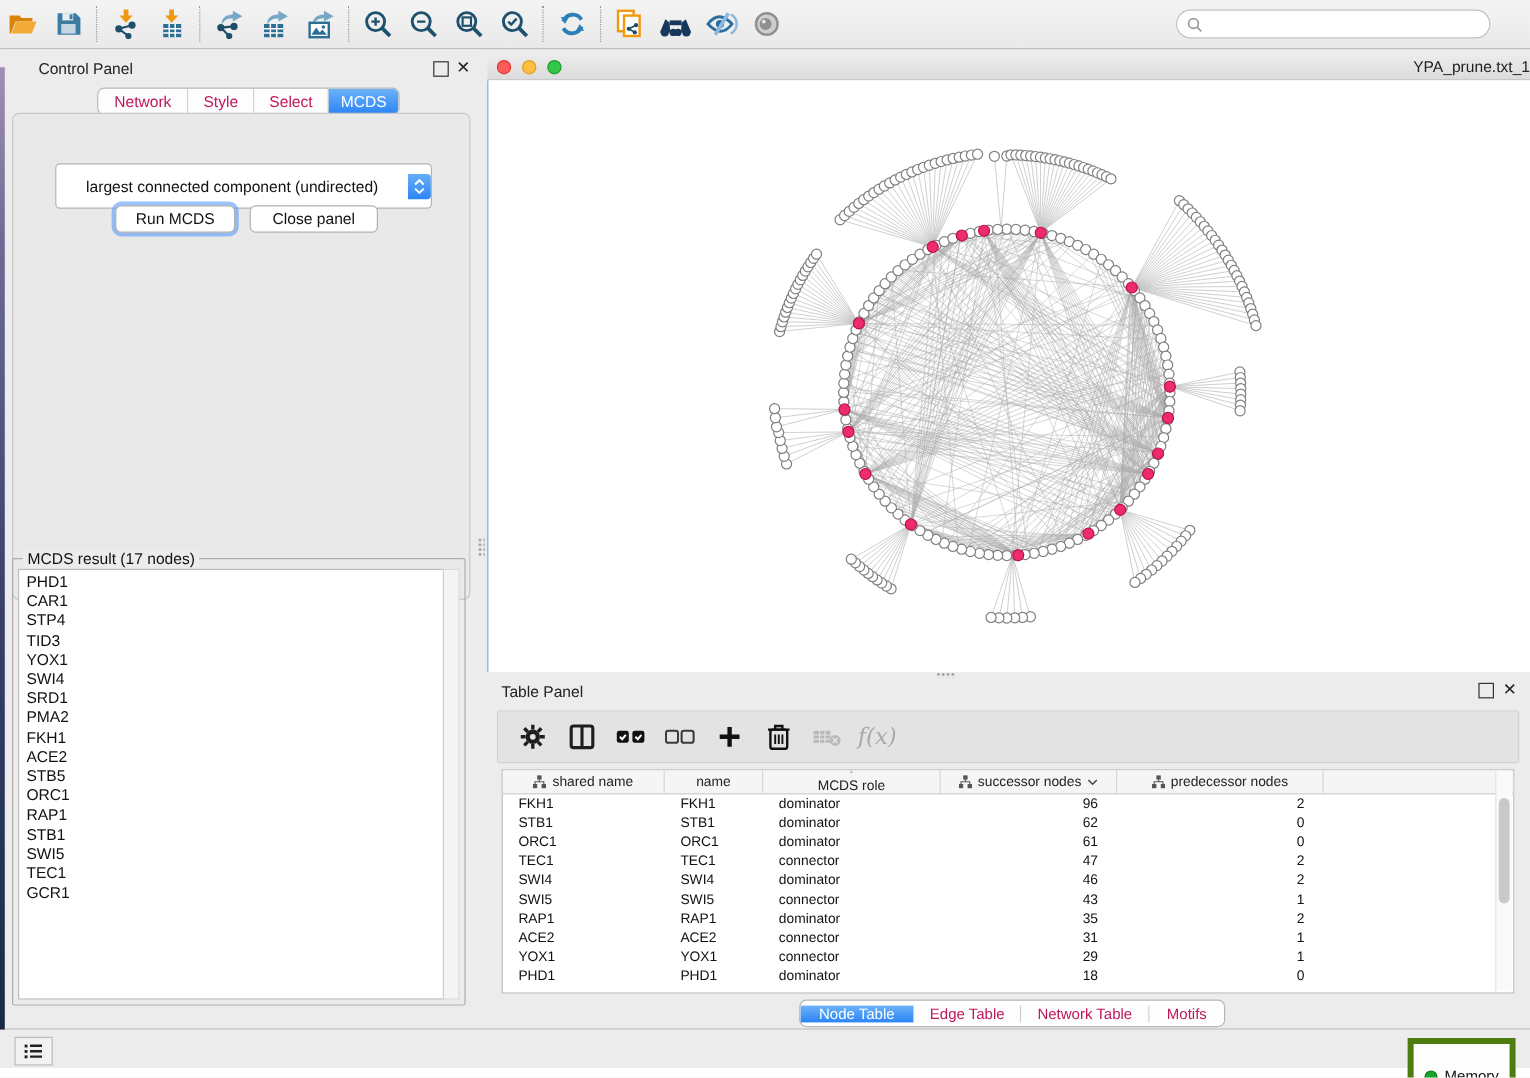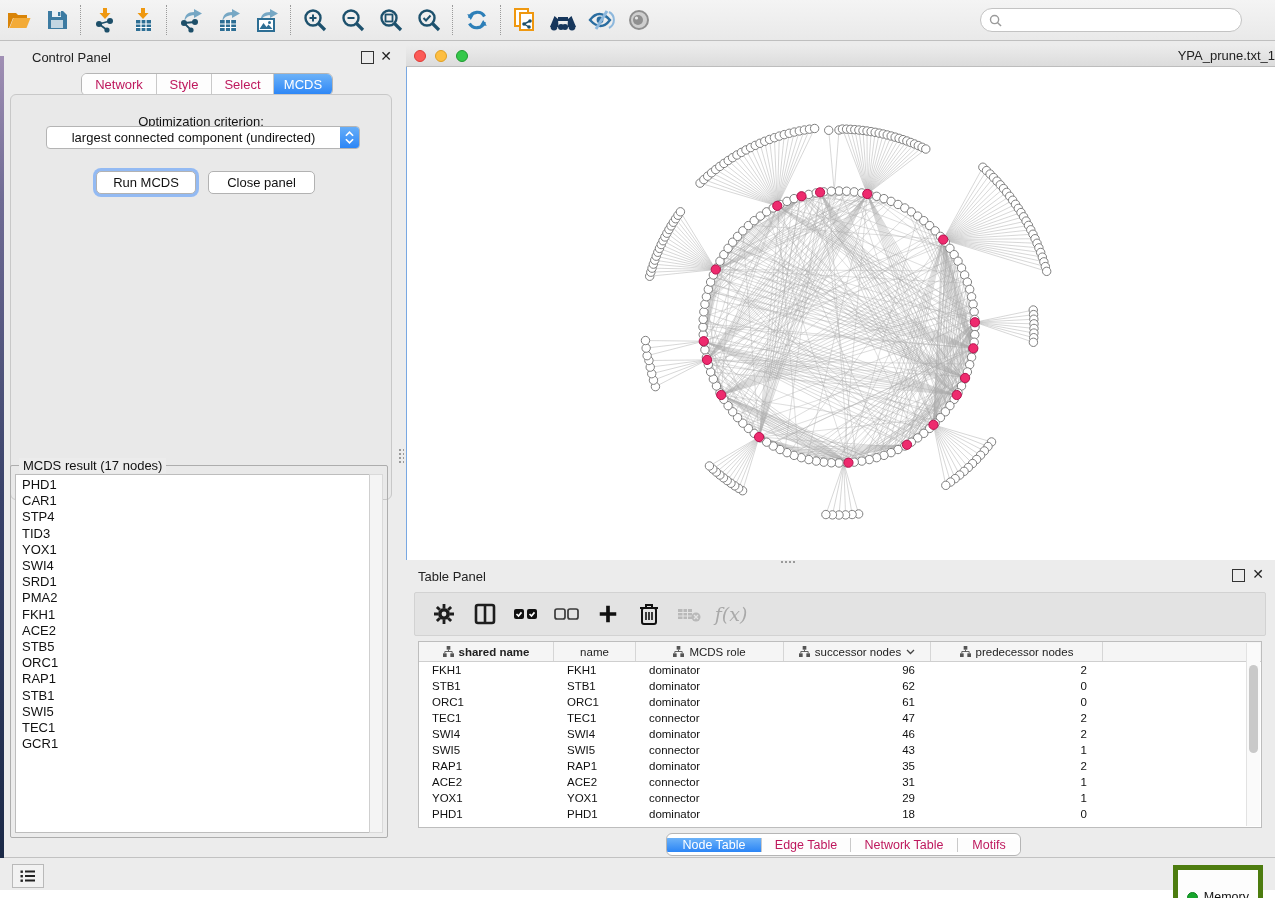--- a/index.html
+++ b/index.html
@@ -32,21 +32,21 @@
   .close-icon{position:absolute;top:3px;font-size:14px;font-weight:bold;color:#222;line-height:13px;}
   .cp-float{right:26px;} .cp-close{right:8px;}
   .seg-tabs{position:absolute;display:flex;background:#fff;border:1px solid #b5b5b5;border-radius:6px;overflow:hidden;height:21px;}
   .seg-tab{font-size:13px;color:#be185d;display:flex;align-items:center;justify-content:center;border-right:1px solid #c9c9c9;background:#fdfdfd;}
   .seg-tab:last-child{border-right:none;}
   .seg-tab.sel{background:linear-gradient(#6cb2f8,#2b85f6);color:#fff;}
   .cp-tabs{left:77px;top:32px;}
   .cp-tab-content{position:absolute;left:6px;top:53px;width:382px;height:406px;background:#e9e9e9;
     border:1px solid #c8c8c8;border-radius:6px;box-sizing:border-box;}
   .opt-label{position:absolute;left:0;top:19px;width:100%;text-align:center;font-size:13px;color:#111;}
-  .criterion-select{position:absolute;left:35px;top:31px;width:314px;height:23px;background:#fff;
+  .criterion-select{position:absolute;left:35px;top:41px;width:314px;height:38px;background:#fff;
     border:1px solid #b4b4b4;border-radius:4px;box-sizing:border-box;display:flex;align-items:center;}
   .criterion-select .val{flex:1;text-align:center;font-size:13px;color:#111;}
   .stepper{width:19px;height:21px;background:linear-gradient(#67aef8,#2c86f6);border-radius:0 3px 3px 0;
     display:flex;flex-direction:column;align-items:center;justify-content:center;gap:1px;}
   .btn{position:absolute;height:23px;background:#fff;border:1px solid #b2b2b2;border-radius:5px;
     font-size:13px;color:#111;display:flex;align-items:center;justify-content:center;box-sizing:border-box;}
   .btn-run{left:85px;top:76px;width:100px;box-shadow:0 0 0 3px rgba(90,155,250,.6);}
   .btn-closep{left:197px;top:76px;width:107px;}
   .fieldset{position:absolute;left:6px;top:424px;width:378px;height:373px;border:1px solid #adadad;
     border-radius:2px;box-sizing:border-box;}
@@ -264,21 +264,20 @@
       <span class="float-icon cp-float"></span>
       <span class="close-icon cp-close">✕</span>
     </div>
     <div class="seg-tabs cp-tabs">
       <span class="seg-tab" style="width:74px">Network</span>
       <span class="seg-tab" style="width:54px">Style</span>
       <span class="seg-tab" style="width:61px">Select</span>
       <span class="seg-tab sel" style="width:58px">MCDS</span>
     </div>
     <div class="cp-tab-content">
-      <div class="opt-label">Optimization criterion:</div>
       <div class="criterion-select">
         <span class="val">largest connected component (undirected)</span>
         <span class="stepper">
           <svg width="9" height="6" viewBox="0 0 10 6">
               <path d="M1 5l4-4 4 4" stroke="#fff" stroke-width="1.8" fill="none"></path>
             </svg>
           <svg width="9" height="6" viewBox="0 0 10 6">
               <path d="M1 1l4 4 4-4" stroke="#fff" stroke-width="1.8" fill="none"></path>
             </svg>
         </span>
@@ -1236,35 +1235,35 @@
             <path d="M1 8.5h14M1 12h14M6 5v10M10.5 5v10" stroke="#e3e3e3" stroke-width="1"></path>
             <circle cx="19" cy="13" r="4.5" fill="#b9b9b9"></circle>
             <path d="M17 11l4 4M21 11l-4 4" stroke="#e3e3e3" stroke-width="1.4"></path>
           </svg>
       </span>
       <span class="tp-icon fx-label">f(x)</span>
     </div>
 
     <div class="node-table">
       <div class="nt-head" id="nt-head">
-          <div class="th c0" style="width: 135px; font-weight: bold;">
+          <div class="th c0" style="width: 135px;">
             <svg width="11" height="11" viewBox="0 0 12 12">
               <g fill="#555">
                 <rect x="4" y="0" width="4" height="4"></rect>
                 <rect x="0" y="8" width="4" height="4"></rect>
                 <rect x="8" y="8" width="4" height="4"></rect>
               </g>
               <path d="M6 4v2M2 8V6h8v2" stroke="#555" stroke-width="1" fill="none"></path>
             </svg>
             <span>shared name</span>
           </div>
           <div class="th c1" style="width: 82px;">
             <span>name</span>
           </div>
-          <div class="th c2" style="width: 148px;">
+          <div class="th c2" style="width: 148px; flex-direction: column;">
             <svg width="11" height="11" viewBox="0 0 12 12">
               <g fill="#555">
                 <rect x="4" y="0" width="4" height="4"></rect>
                 <rect x="0" y="8" width="4" height="4"></rect>
                 <rect x="8" y="8" width="4" height="4"></rect>
               </g>
               <path d="M6 4v2M2 8V6h8v2" stroke="#555" stroke-width="1" fill="none"></path>
             </svg>
             <span>MCDS role</span>
           </div>

